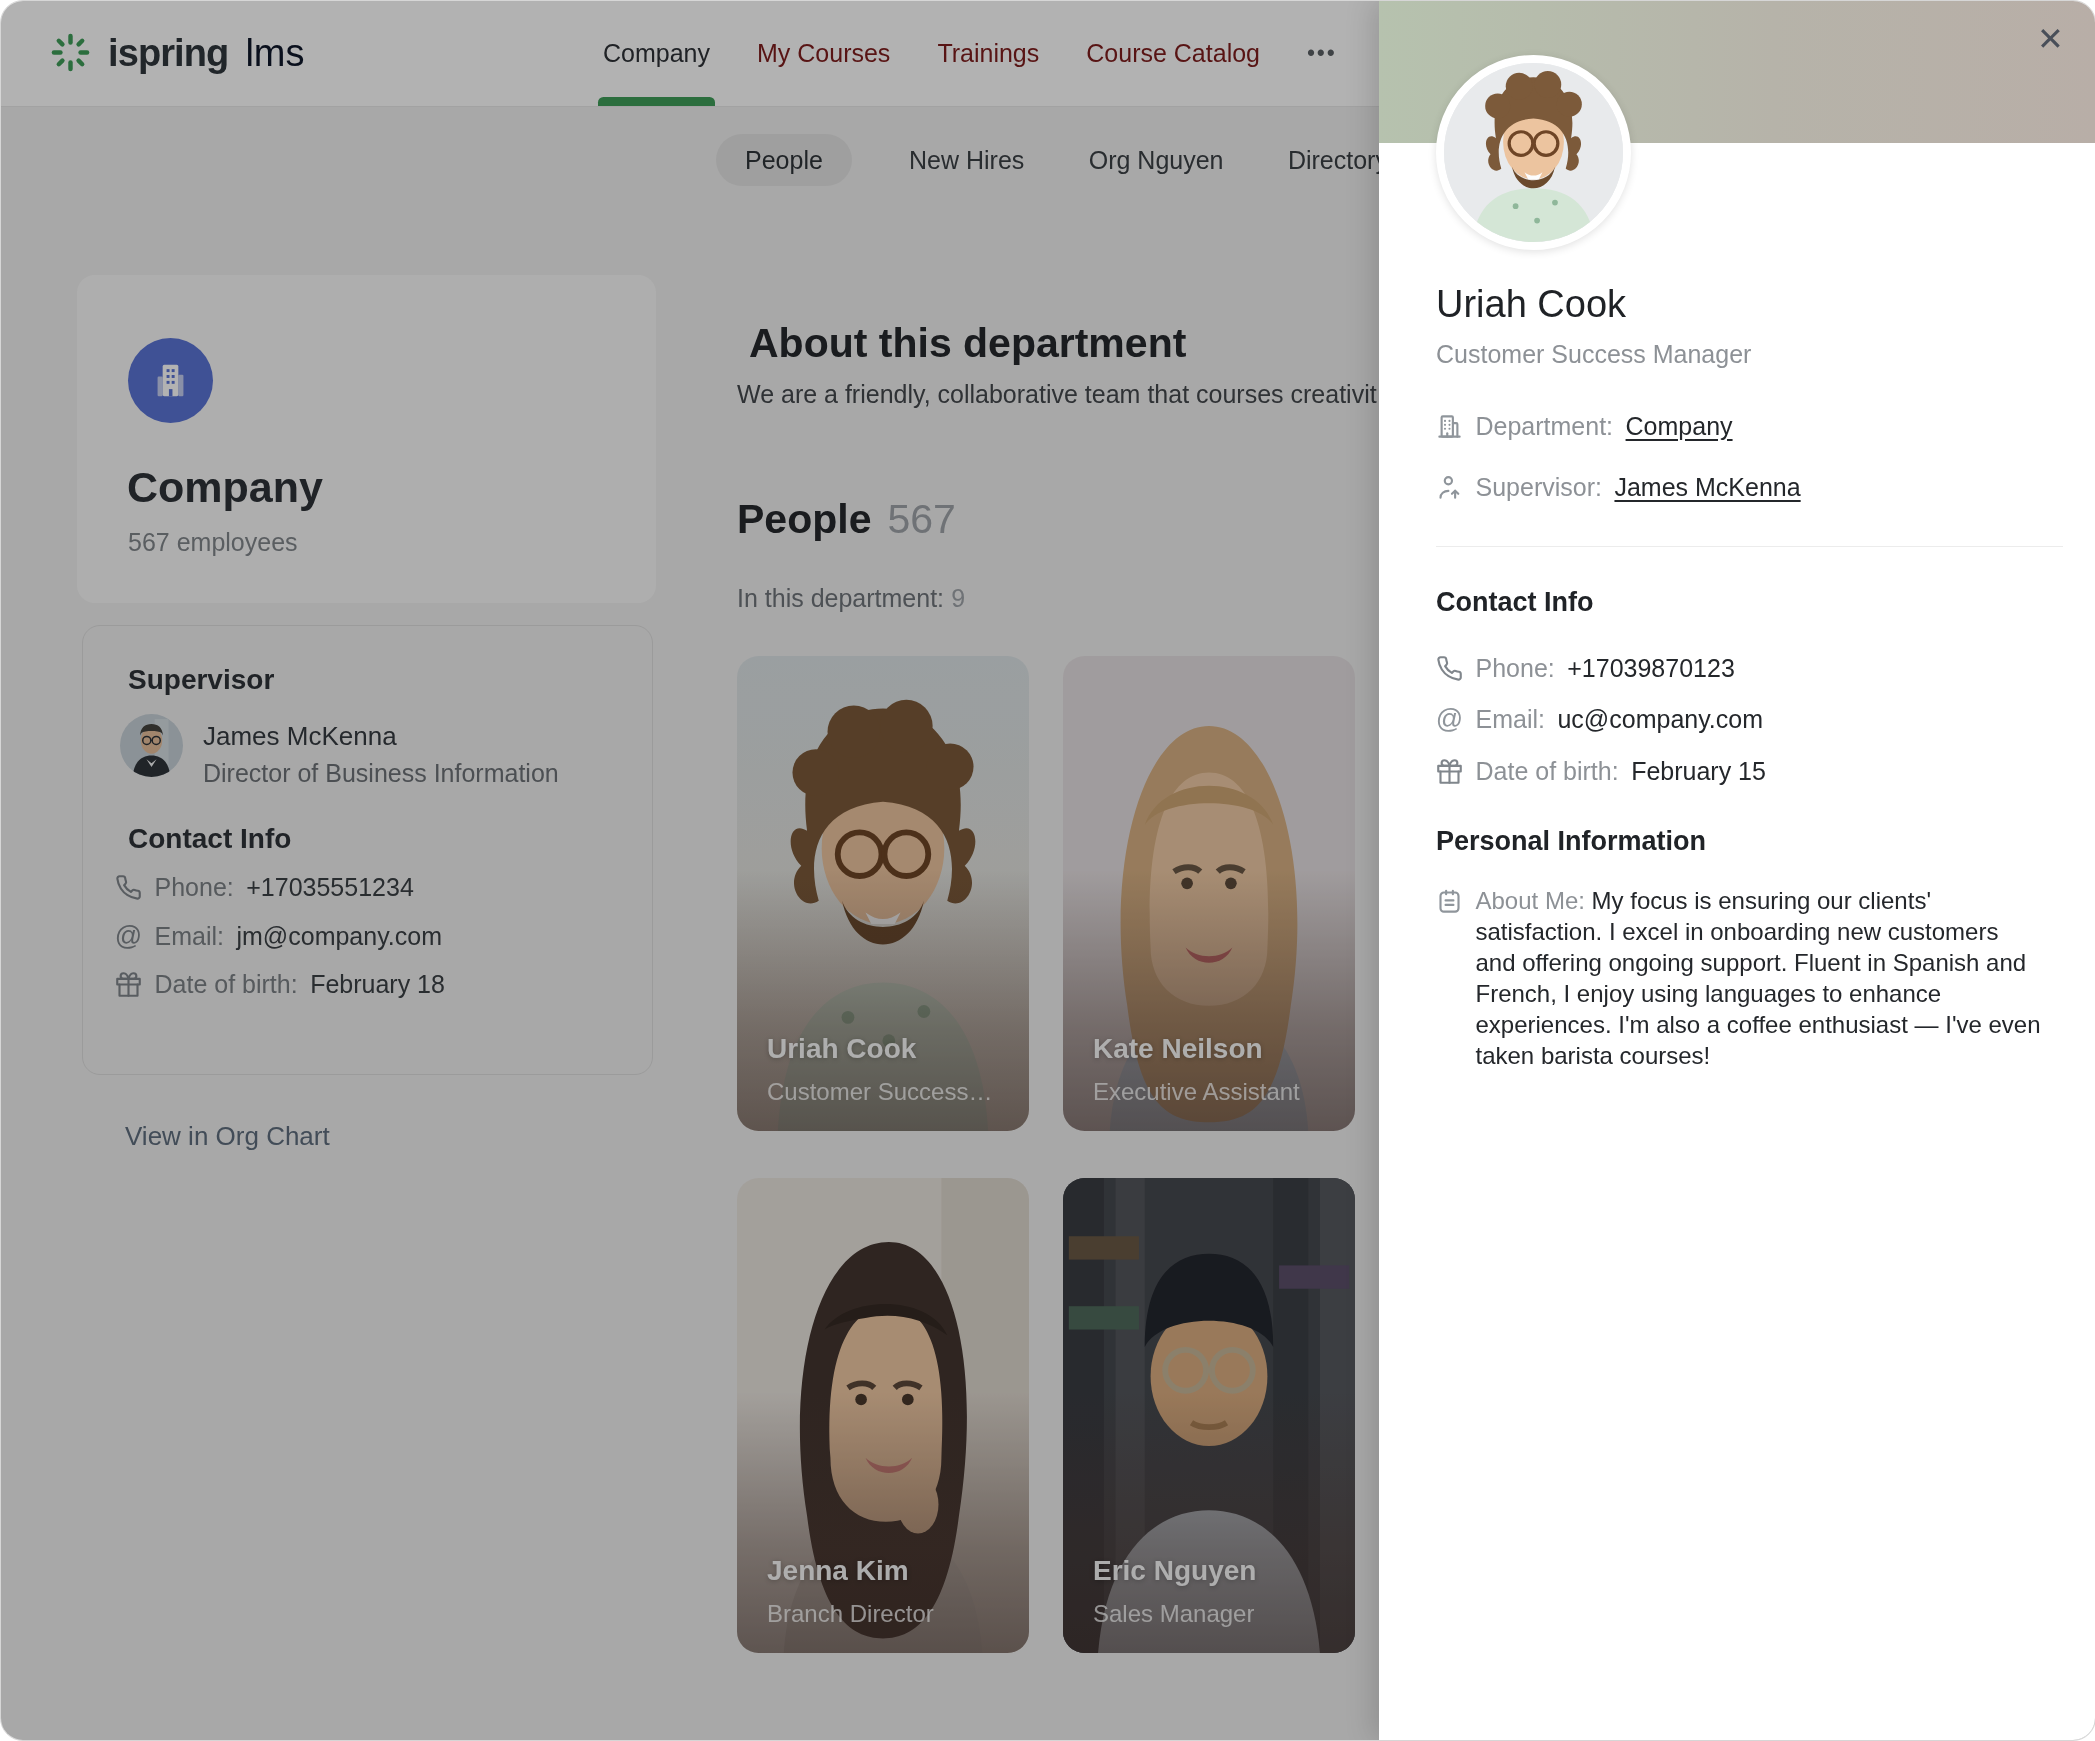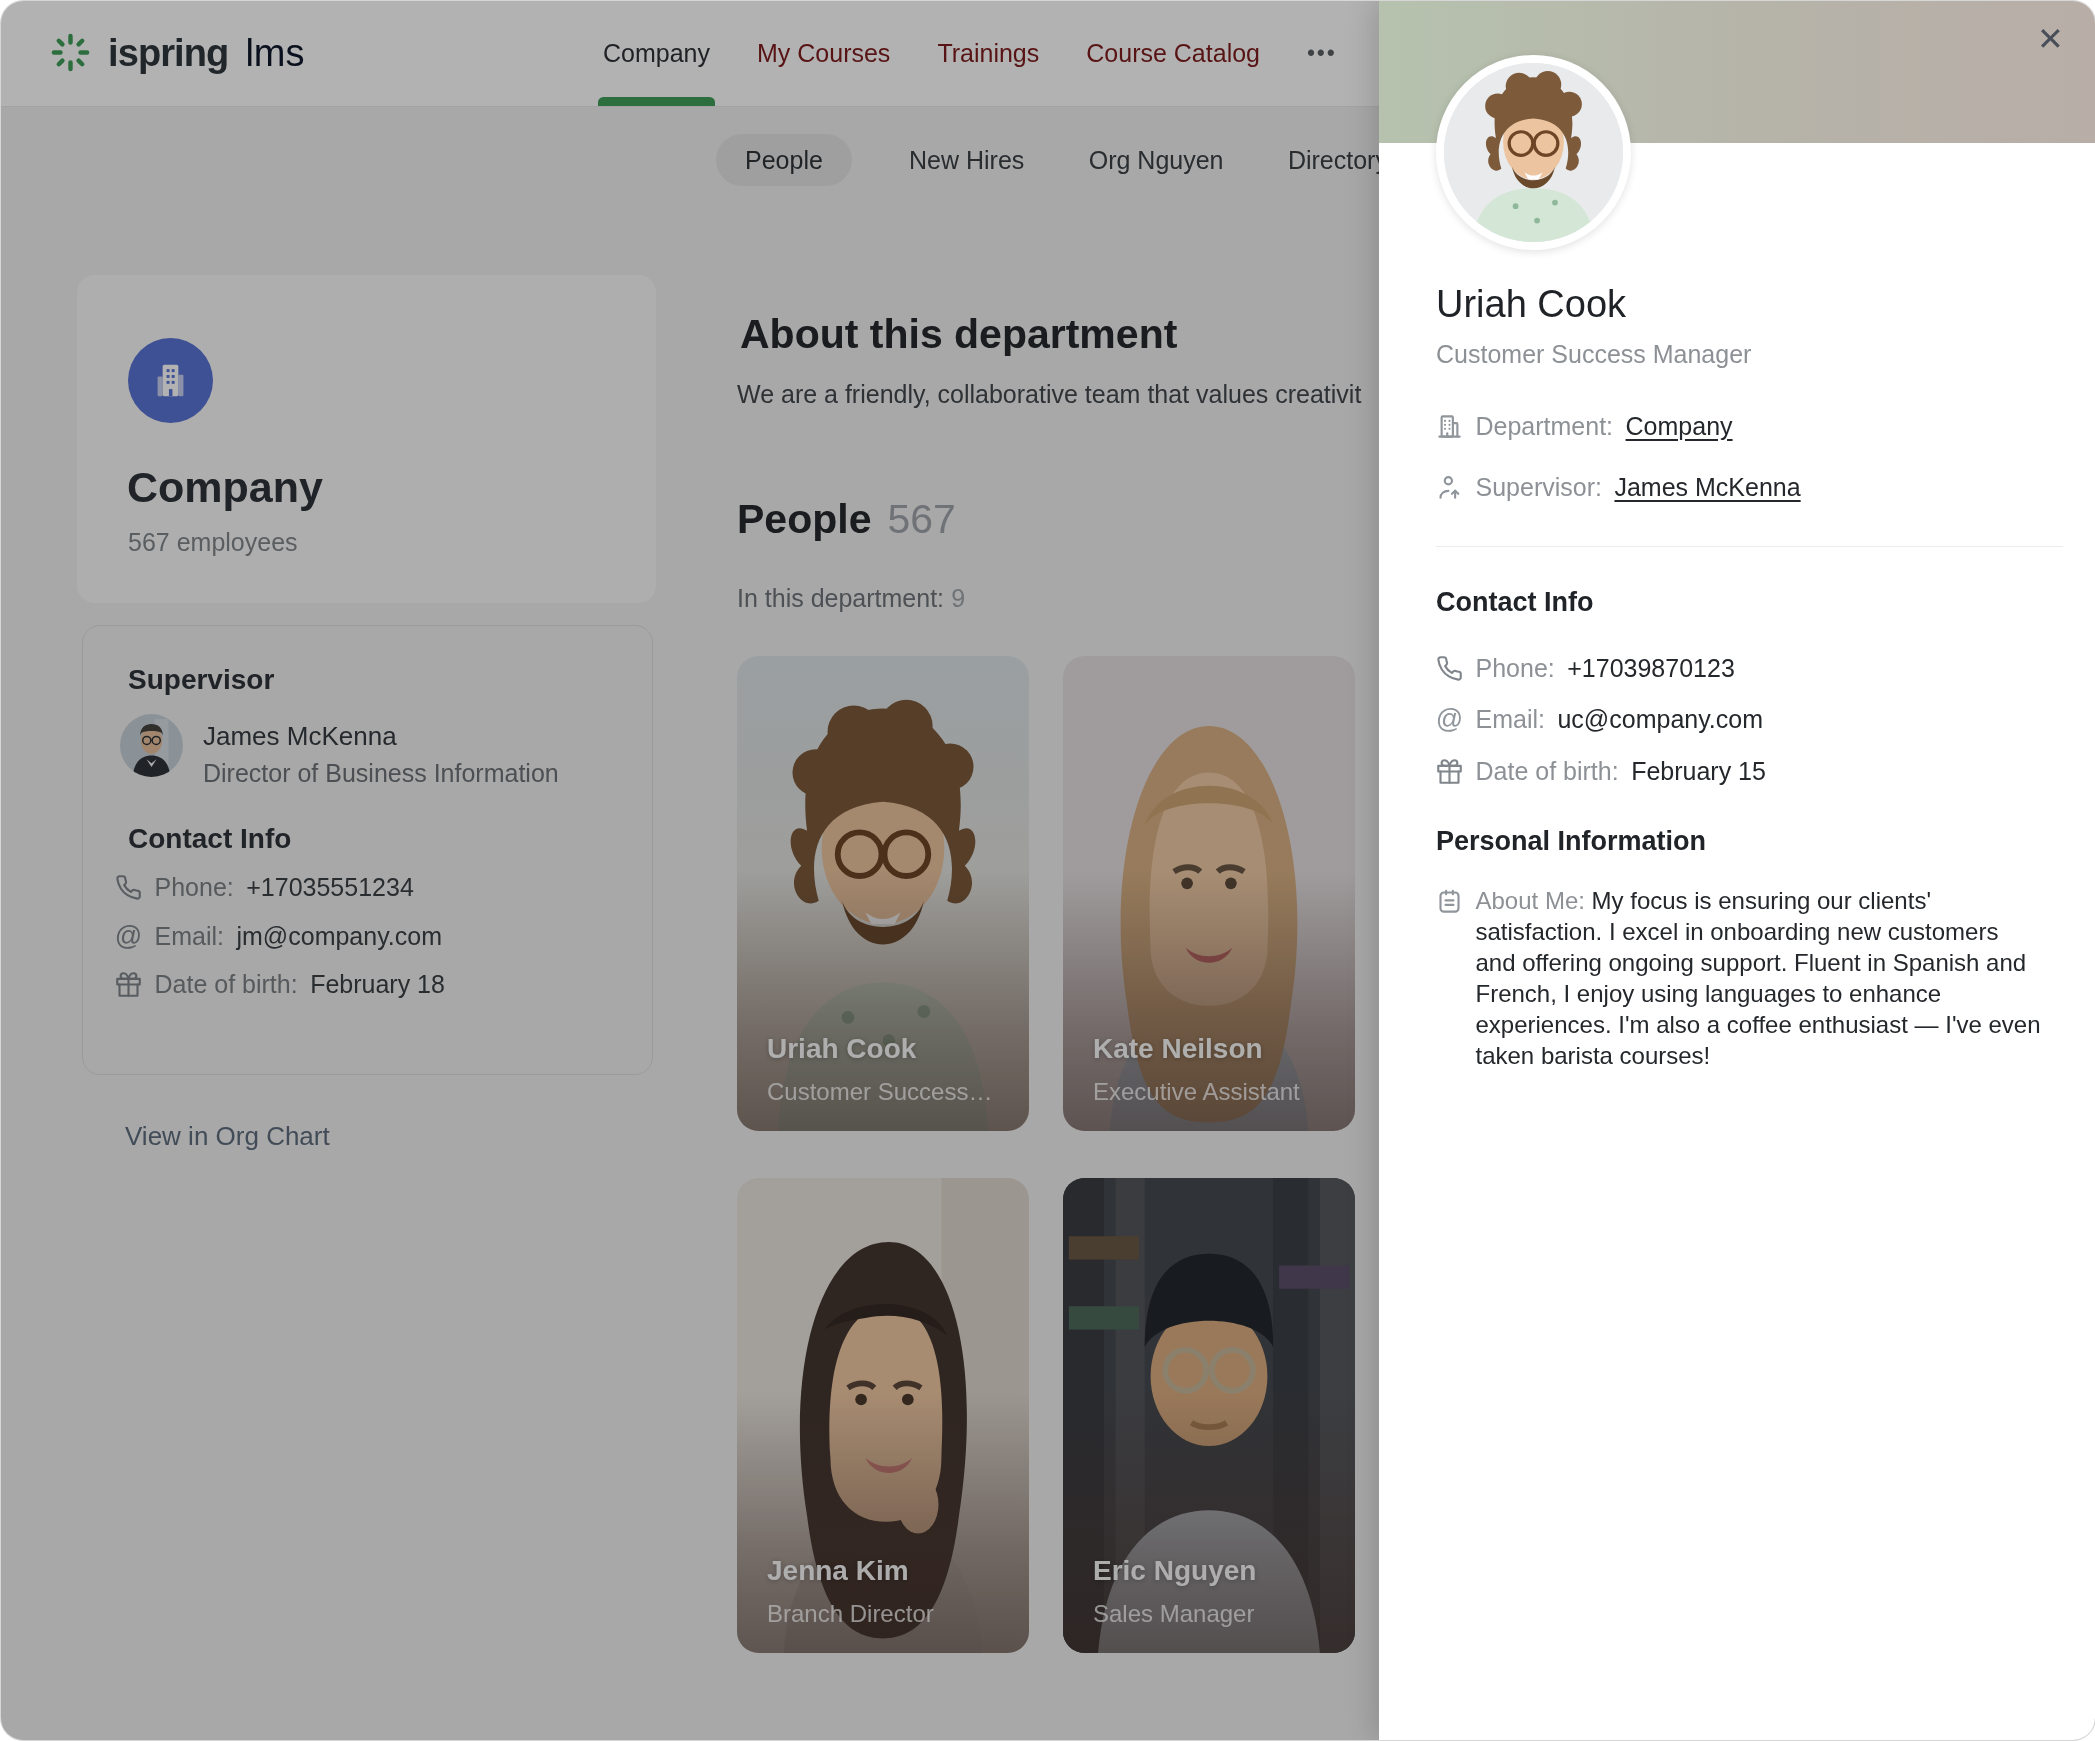--- a/index.html
+++ b/index.html
@@ -234,22 +234,22 @@
             <use href="#i-gift"></use>
           </svg>
         </span>
       <span class="lbl">Date of birth:</span>
       <span class="val">February 18</span>
     </div>
   </section>
 
   <div class="org-link">View in Org Chart</div>
 
-  <h2 class="about-title" style="margin:3px;">About this department</h2>
-  <div class="about-text">We are a friendly, collaborative team that values creativit</div>
+  <h2 class="about-title" style="margin:12px;">About this department</h2>
+  <div class="about-text">We are a friendly, collaborative team that courses creativit</div>
 
   <div class="people-row">
     <span>People</span><span class="people-count">567</span>
   </div>
   <div class="in-dept">
     <span>In this department:</span><span class="cnt">9</span>
   </div>
 
   <div class="grid">
 

